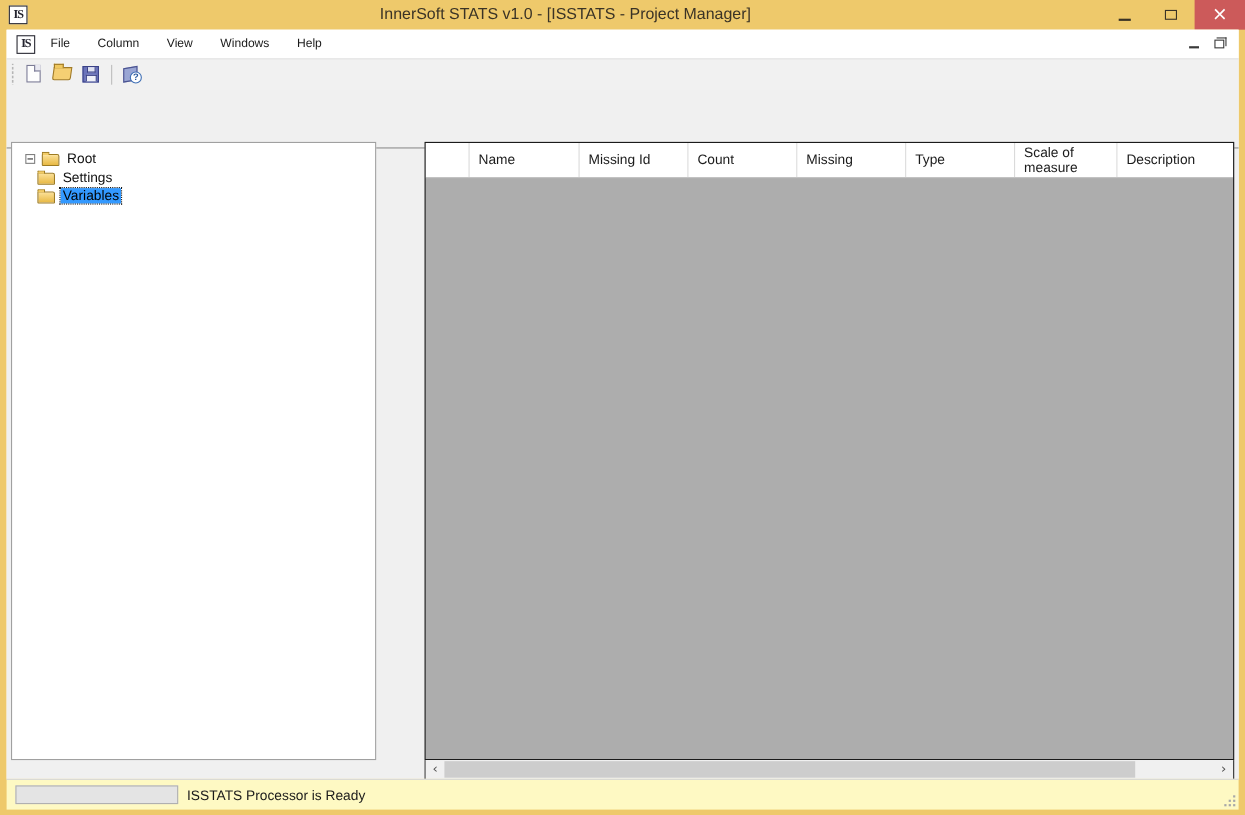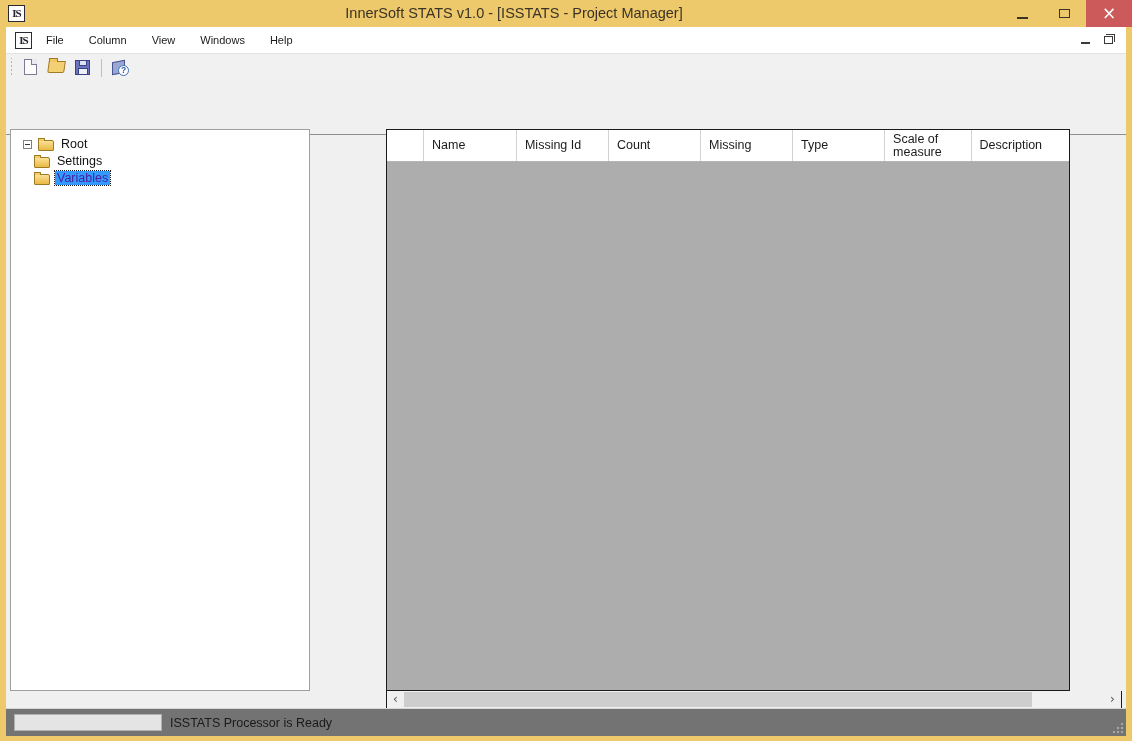--- a/index.html
+++ b/index.html
@@ -309,21 +309,21 @@
     left: 0; top: 54px;
     width: 1120px;
     height: 627px;
     background: #f0f0f0;
   }
 
   
   .tree-panel {
     position: absolute;
     left: 4px; top: 48px;
-    width: 300px;
+    width: 332px;
     height: 562px;
     background: #ffffff;
     border: 1px solid #a0a0a0;
     box-sizing: border-box;
     overflow: hidden;
   }
   .tree-node {
     position: relative;
     height: 16px;
     display: flex;
@@ -373,30 +373,30 @@
     width: 7px; height: 3px;
     background: #f2cc67;
     border: 1px solid #9d7b22;
     border-bottom: none;
     border-radius: 1px 1px 0 0;
     box-sizing: border-box;
   }
   .node-label { padding: 0 2px; }
   .node-label.selected {
     background: #3399ff;
-    color: #4c1d95;
+    color: #000000;
     outline: 1px dotted #1a1a1a;
     outline-offset: 0px;
   }
 
   
   .grid-panel {
     position: absolute;
     left: 380px; top: 48px;
-    width: 684px;
+    width: 736px;
     height: 562px;
     border: 1px solid #1b1b1b;
     box-sizing: border-box;
     background: #adadad;
     overflow: hidden;
   }
   .grid-head {
     display: flex;
     height: 32px;
     background: #ffffff;
@@ -458,21 +458,21 @@
     height: 15px;
     background: #cdcdcd;
   }
 
   
   .status-bar {
     position: absolute;
     left: 6px; top: 708px;
     width: 1120px;
     height: 27px;
-    background: #737373;
+    background: #fef9c3;
     border-top: 1px solid #d6d6d6;
     display: flex;
     align-items: center;
   }
   .status-panel {
     margin-left: 8px;
     width: 148px;
     height: 17px;
     background: #e4e4e4;
     border: 1px solid #b0b0b0;

